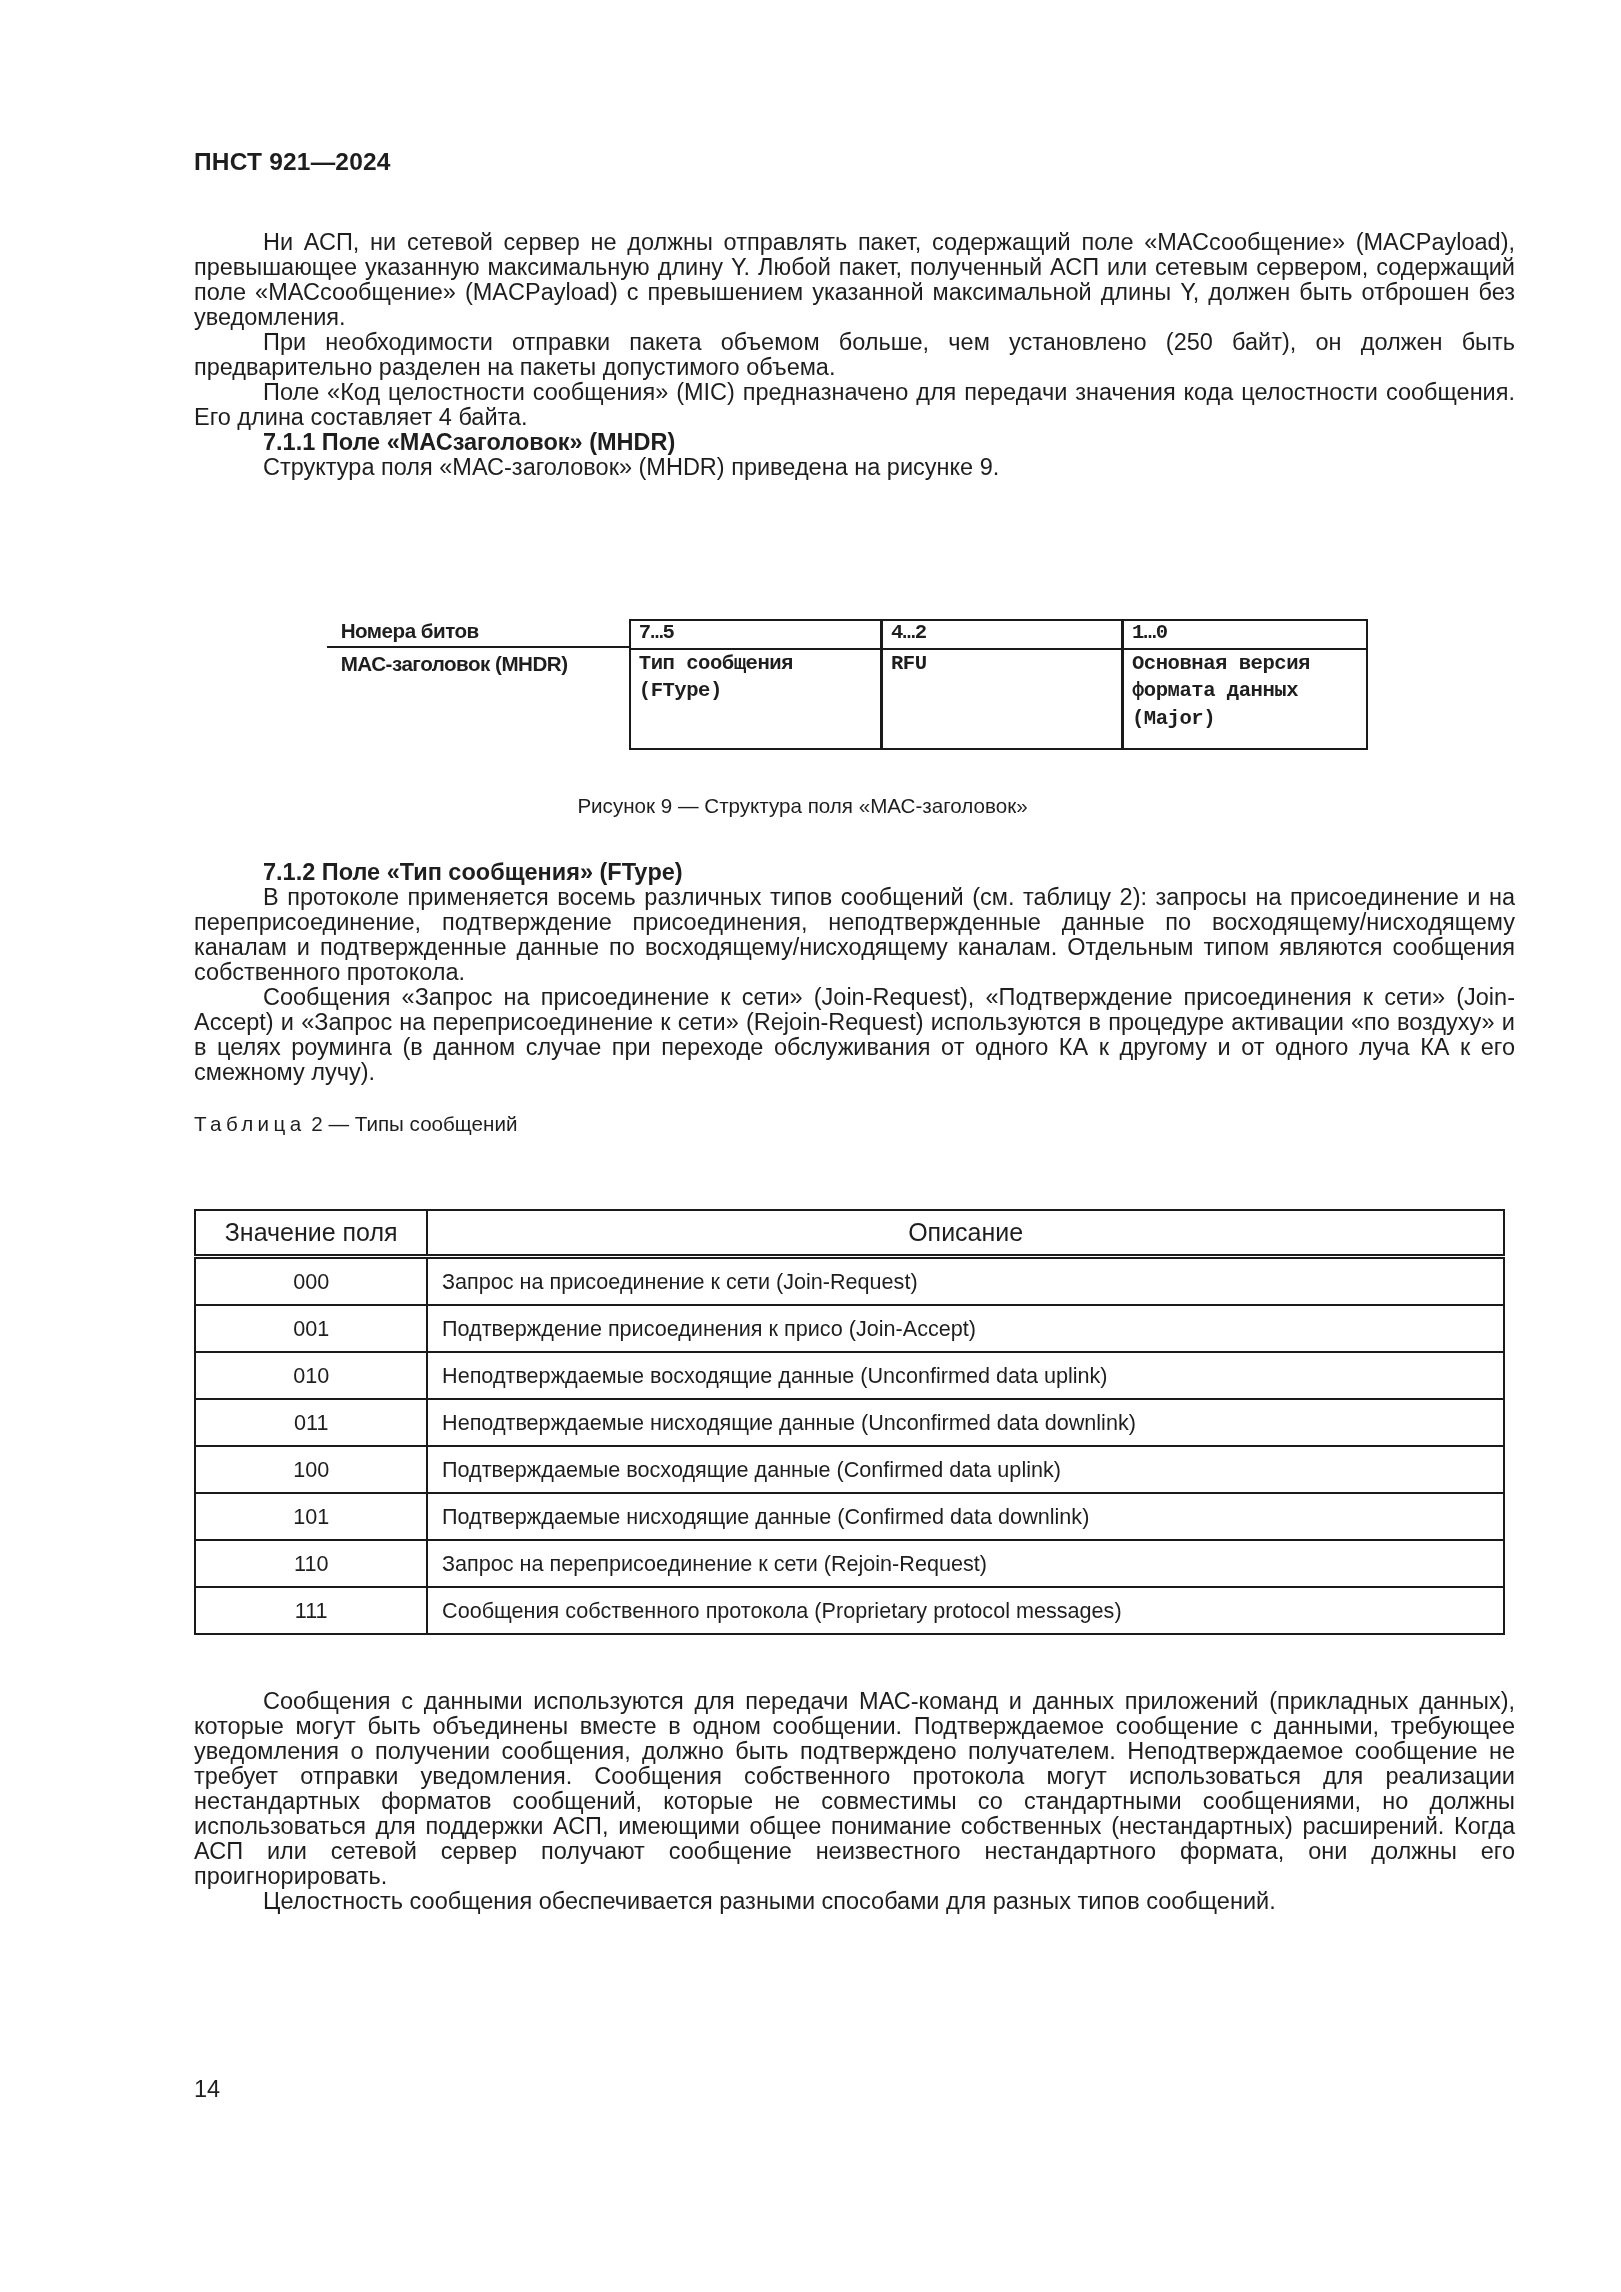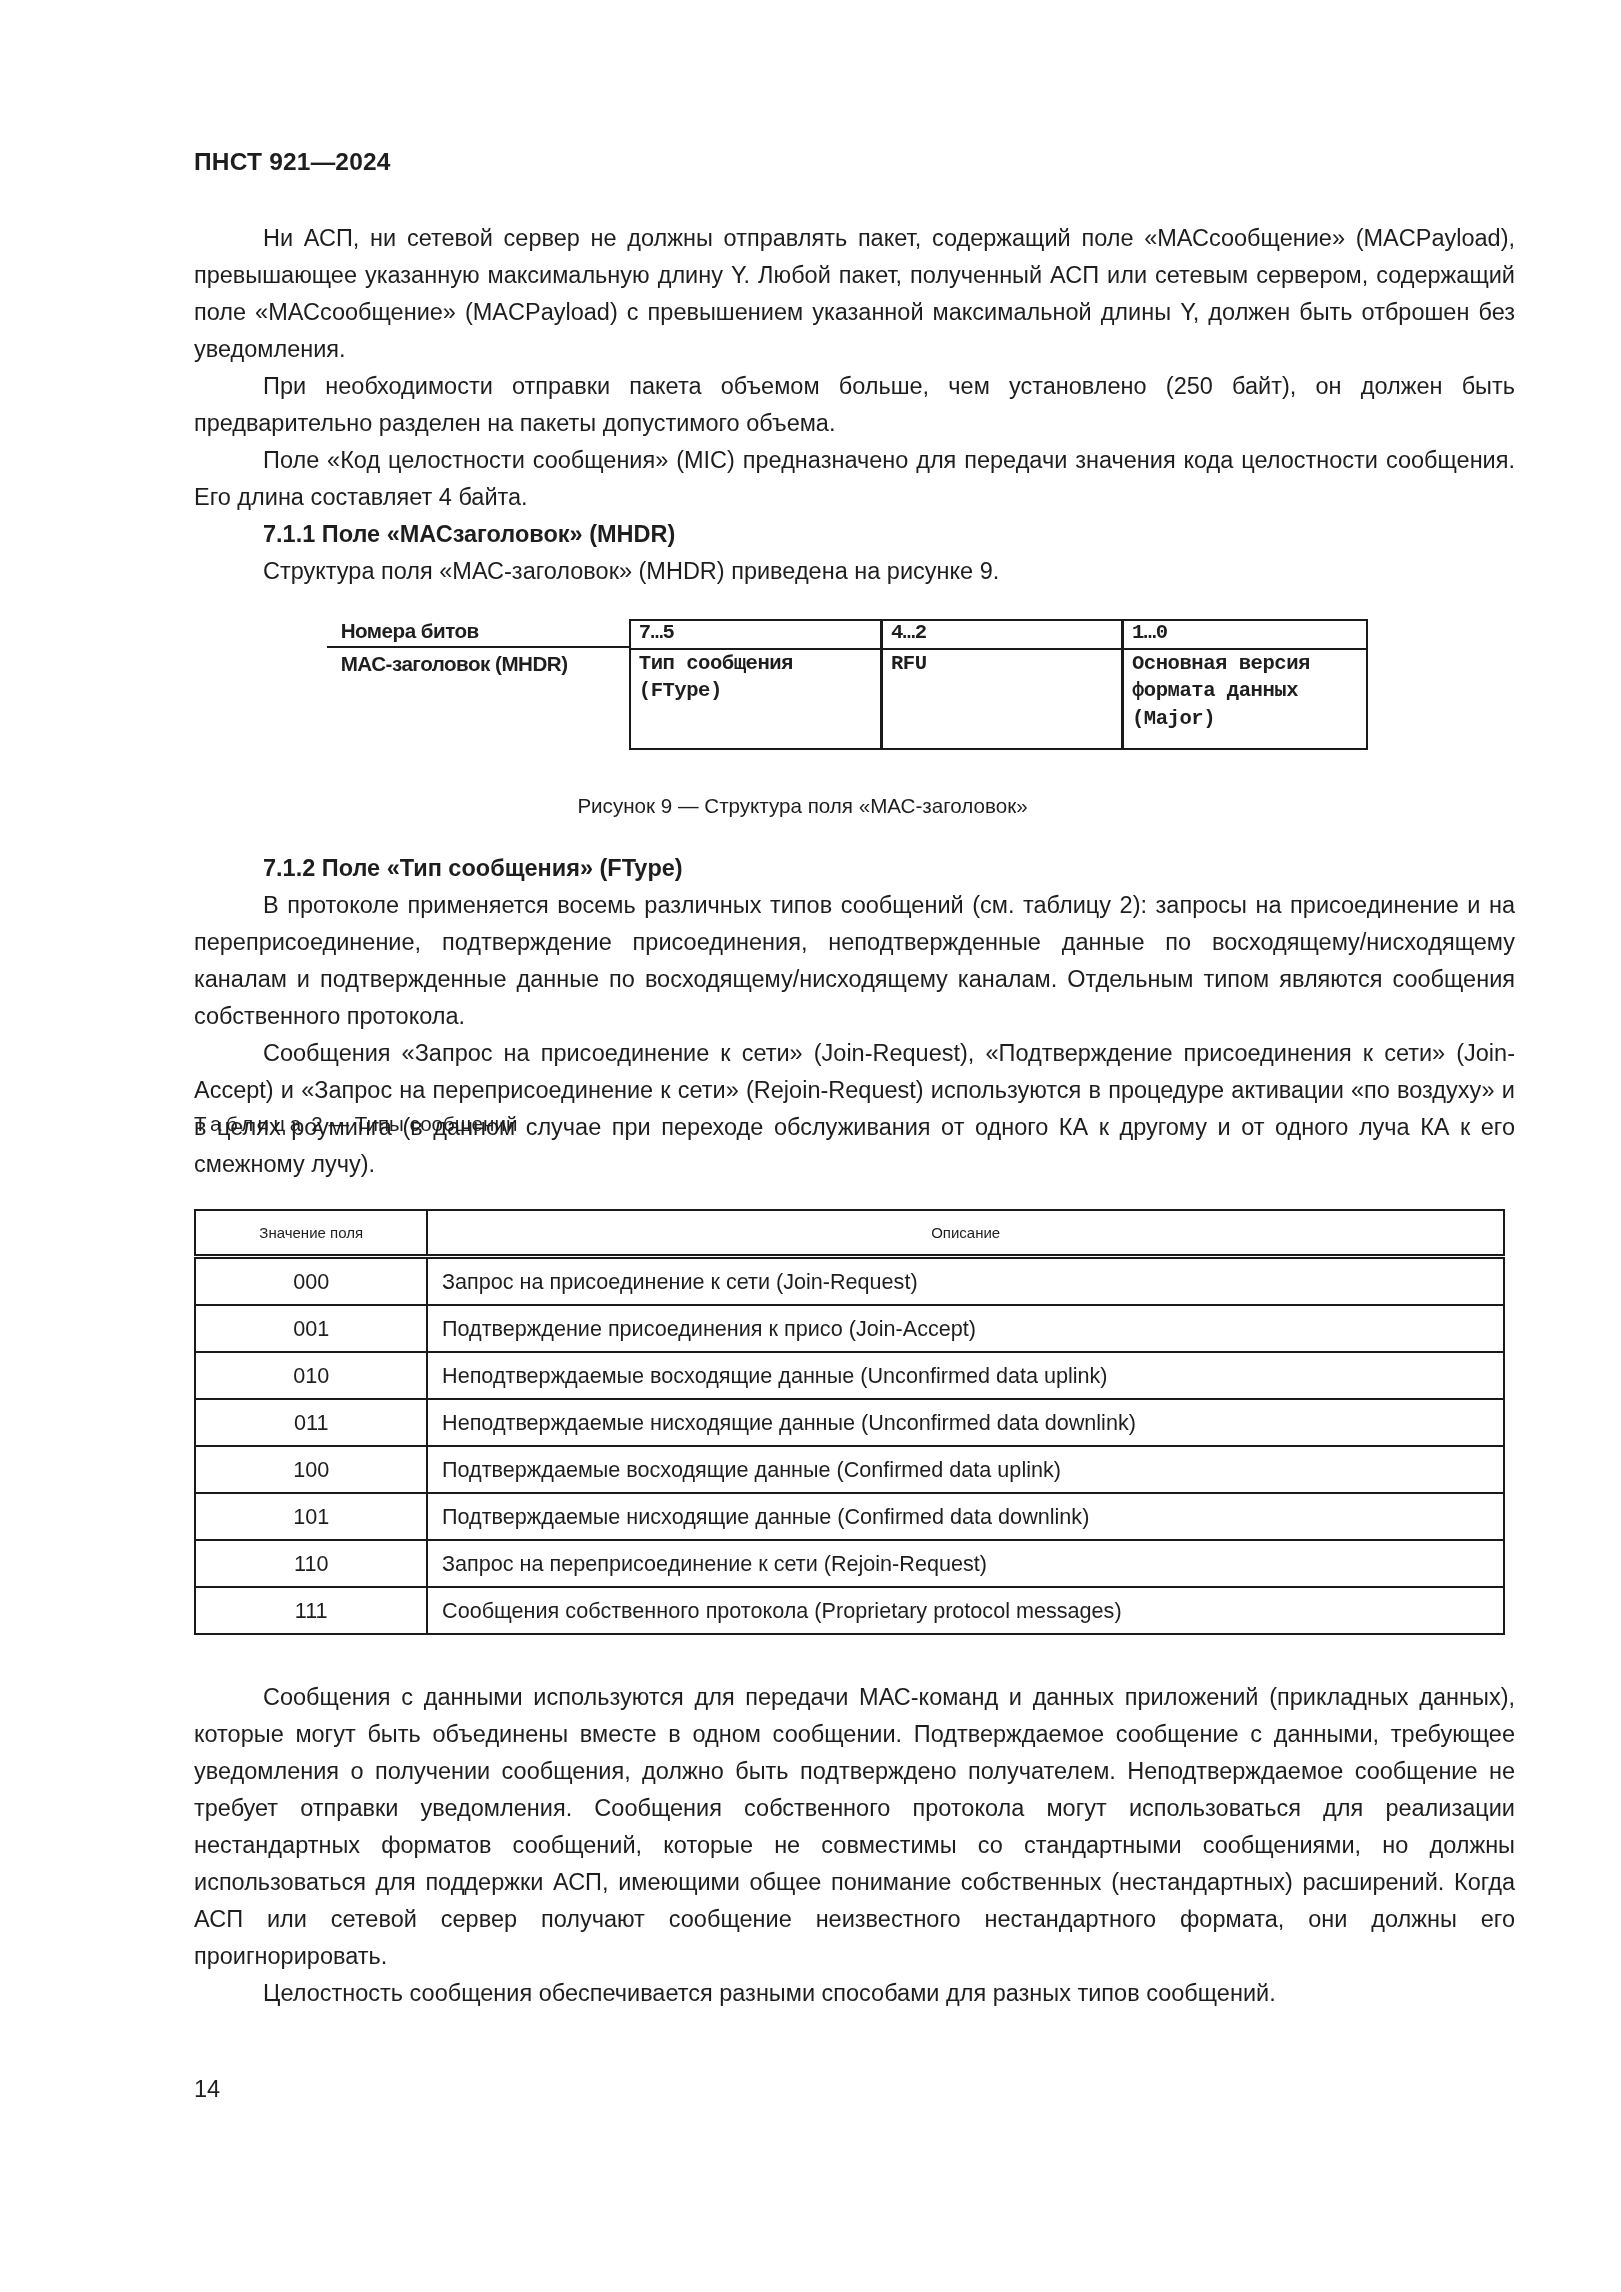--- a/index.html
+++ b/index.html
@@ -1,41 +1,41 @@
 <!DOCTYPE html>
 <html><head>
 <meta charset="utf-8">
 <style>
   html, body { margin: 0; padding: 0; background: #ffffff; }
   body { width: 1621px; height: 2293px; position: relative; overflow: hidden;
          font-family: "Liberation Sans", sans-serif; color: #1e1e1e; }
   .abs { position: absolute; }
   .doc-id { left: 194px; top: 148px; font-size: 24.5px; font-weight: bold; letter-spacing: 0.2px; }
-  .body-block { left: 194px; width: 1321px; font-size: 23.5px; line-height: 37px; }
+  .body-block { left: 194px; width: 1321px; font-size: 23.5px; line-height: 25px; margin-top: 10px; }
   .para { margin: 0; text-align: justify; text-indent: 69px; }
   .heading { margin: 0; text-indent: 69px; font-weight: bold; }
   
   .fig { left: 327px; top: 619px; width: 1041px; height: 131px; font-size: 20.6px; font-weight: bold;
          letter-spacing: -0.5px; }
   .fig-label { position: absolute; left: 13.7px; }
   .fig-rowline { position: absolute; left: 0; top: 27.4px; width: 304px; height: 2px; background: #1a1a1a; }
   .fig-box { position: absolute; left: 302px; top: 0; width: 739px; height: 131px;
              border: 2.9px solid #1a1a1a; box-sizing: border-box; font-family: Liberation Mono, monospace; }
   .fig-hline { position: absolute; left: 0; right: 0; top: 26.5px; height: 2px; background: #1a1a1a; }
   .fig-vline { position: absolute; top: 0; bottom: 0; width: 2.9px; background: #1a1a1a; }
   .fig-cell { position: absolute; line-height: 27.4px; }
   .caption { left: 0; width: 1605px; top: 794px; text-align: center; font-size: 20.6px; }
   
   .tbl-title { left: 194px; top: 1112px; font-size: 20.6px; }
   .tbl-title .spaced { letter-spacing: 4.4px; }
   table.t2 { position: absolute; left: 194px; top: 1209px; width: 1311px; border-collapse: collapse;
              font-size: 21.6px; }
   table.t2 td, table.t2 th { border: 2px solid #1a1a1a; padding: 0 13.7px; height: 45px; }
   table.t2 { border: 2.9px solid #1a1a1a; }
-  table.t2 th { font-weight: normal; font-size: 15px; height: 43px; border-bottom: 5.9px double #1a1a1a; }
+  table.t2 th { font-weight: normal; font-size: 25px; height: 43px; border-bottom: 5.9px double #1a1a1a; }
   table.t2 td.code { text-align: center; width: 203px; border-radius: 12px; }
   table.t2 tr.thick td { border-top: 2.9px solid #1a1a1a; }
   .page-num { left: 194px; top: 2076px; font-size: 23.5px; }
 </style>
 </head>
 <body>
 
 <div class="abs doc-id">ПНСТ 921—2024</div>
 
 <div class="abs body-block" style="top:220px;">

